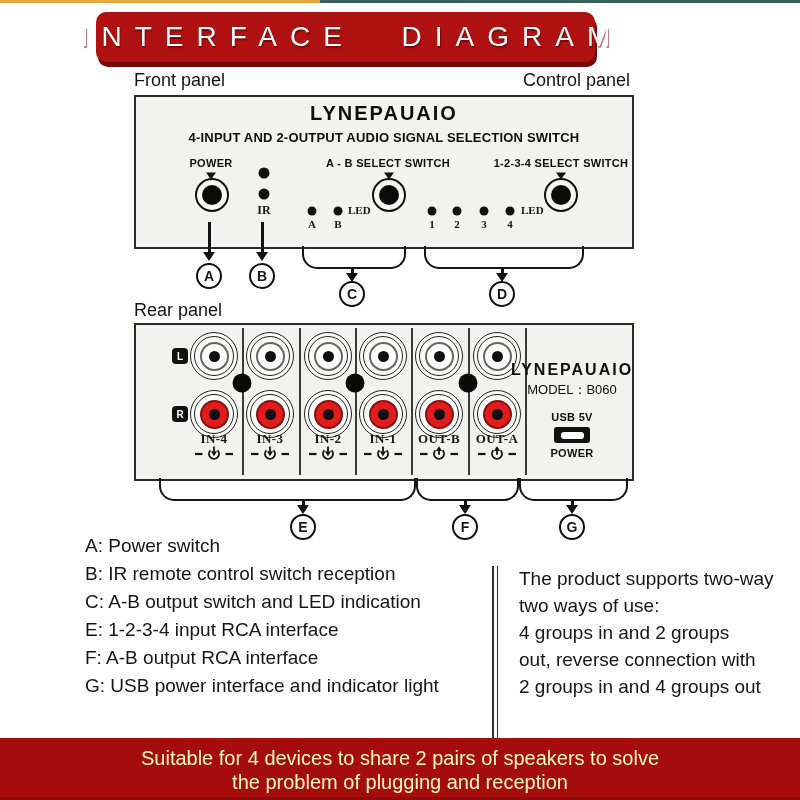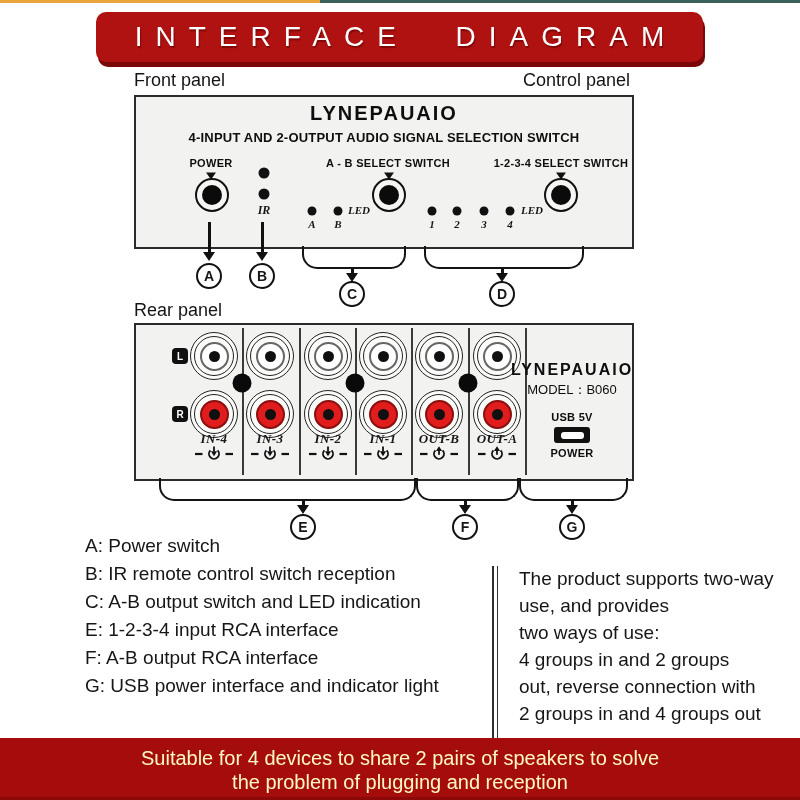--- a/index.html
+++ b/index.html
@@ -3,28 +3,28 @@
 <meta charset="utf-8">
 <style>
   html,body{margin:0;padding:0;}
   body{font-family:"Liberation Sans",sans-serif;background:#ffffff;color:#161616;}
   #stage{position:relative;width:800px;height:800px;background:#fff;overflow:hidden;}
 
   
   .abs{position:absolute;}
   .ctr{position:absolute;transform:translate(-50%,-50%);white-space:nowrap;}
   .lft{position:absolute;transform:translateY(-50%);white-space:nowrap;}
-  .serif{font-family:"Liberation Serif",serif;font-weight:bold;font-style:italic;}
+  .serif{font-family:"Liberation Serif",serif;font-weight:bold;}
 
   
   .topline-orange{left:0;top:0;width:320px;height:3px;background:var(--accent-orange,#e9a63c);}
   .topline-teal{left:320px;top:0;width:480px;height:3px;background:var(--accent-teal,#3a605c);}
 
   
-  .title-banner{left:96px;top:12px;width:607px;height:50px;background:var(--banner-red,#b01111);
+  .title-banner{left:96px;top:12px;width:499px;height:50px;background:var(--banner-red,#b01111);
     border-radius:10px;box-shadow:2px 5px 0 var(--banner-shadow,#7b0808);
     display:flex;align-items:center;justify-content:center;}
   .title-banner span{color:#fff;font-size:28px;letter-spacing:13px;word-spacing:26px;
     padding-left:13px;text-shadow:1px 2px 1px rgba(90,0,0,.55);white-space:nowrap;}
 
   .panel-caption{font-size:18px;color:#141414;white-space:nowrap;}
 
   
   .device-panel{background:var(--panel-bg,#f2f2f1);border:2px solid #2b2b2b;}
 
@@ -305,21 +305,20 @@
     <div>C: A-B output switch and LED indication</div>
     <div>E: 1-2-3-4 input RCA interface</div>
     <div>F: A-B output RCA interface</div>
     <div>G: USB power interface and indicator light</div>
   </div>
 
   <div class="abs note-bar" style="left:492px;"></div>
   <div class="abs note-bar" style="left:496.5px;"></div>
   <div class="abs note-text">
     <div>The product supports two-way</div>
-    <div>use, and provides</div>
     <div>two ways of use:</div>
     <div>4 groups in and 2 groups</div>
     <div>out, reverse connection with</div>
     <div>2 groups in and 4 groups out</div>
   </div>
 
   <div class="abs footer">
     <div>Suitable for 4 devices to share 2 pairs of speakers to solve</div>
     <div>the problem of plugging and reception</div>
   </div>

